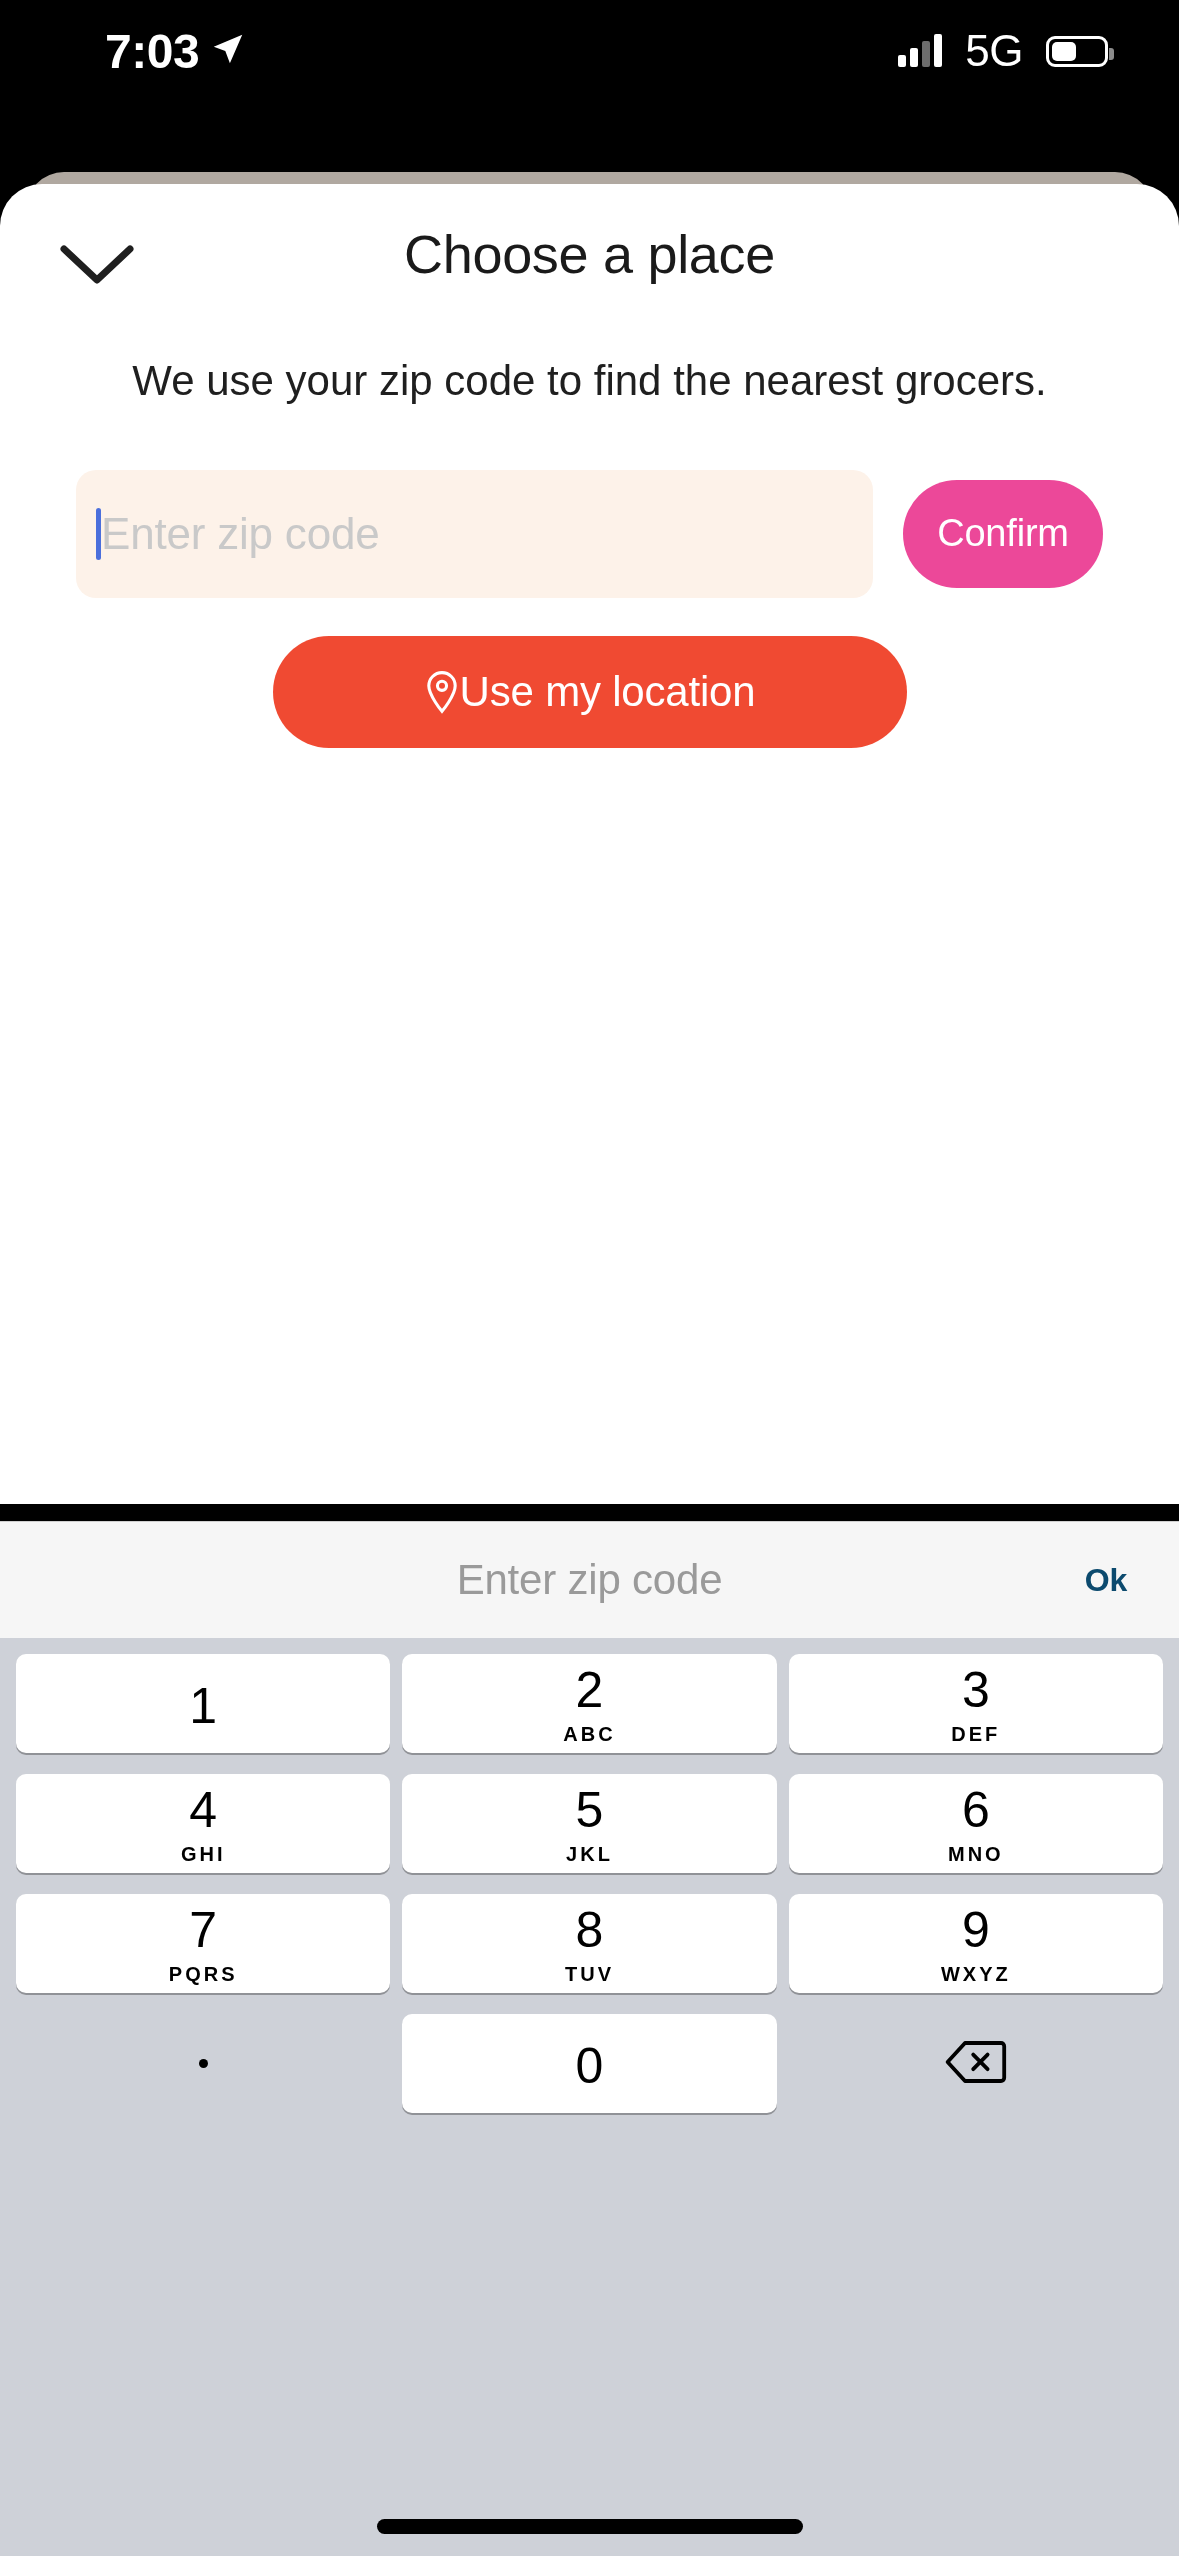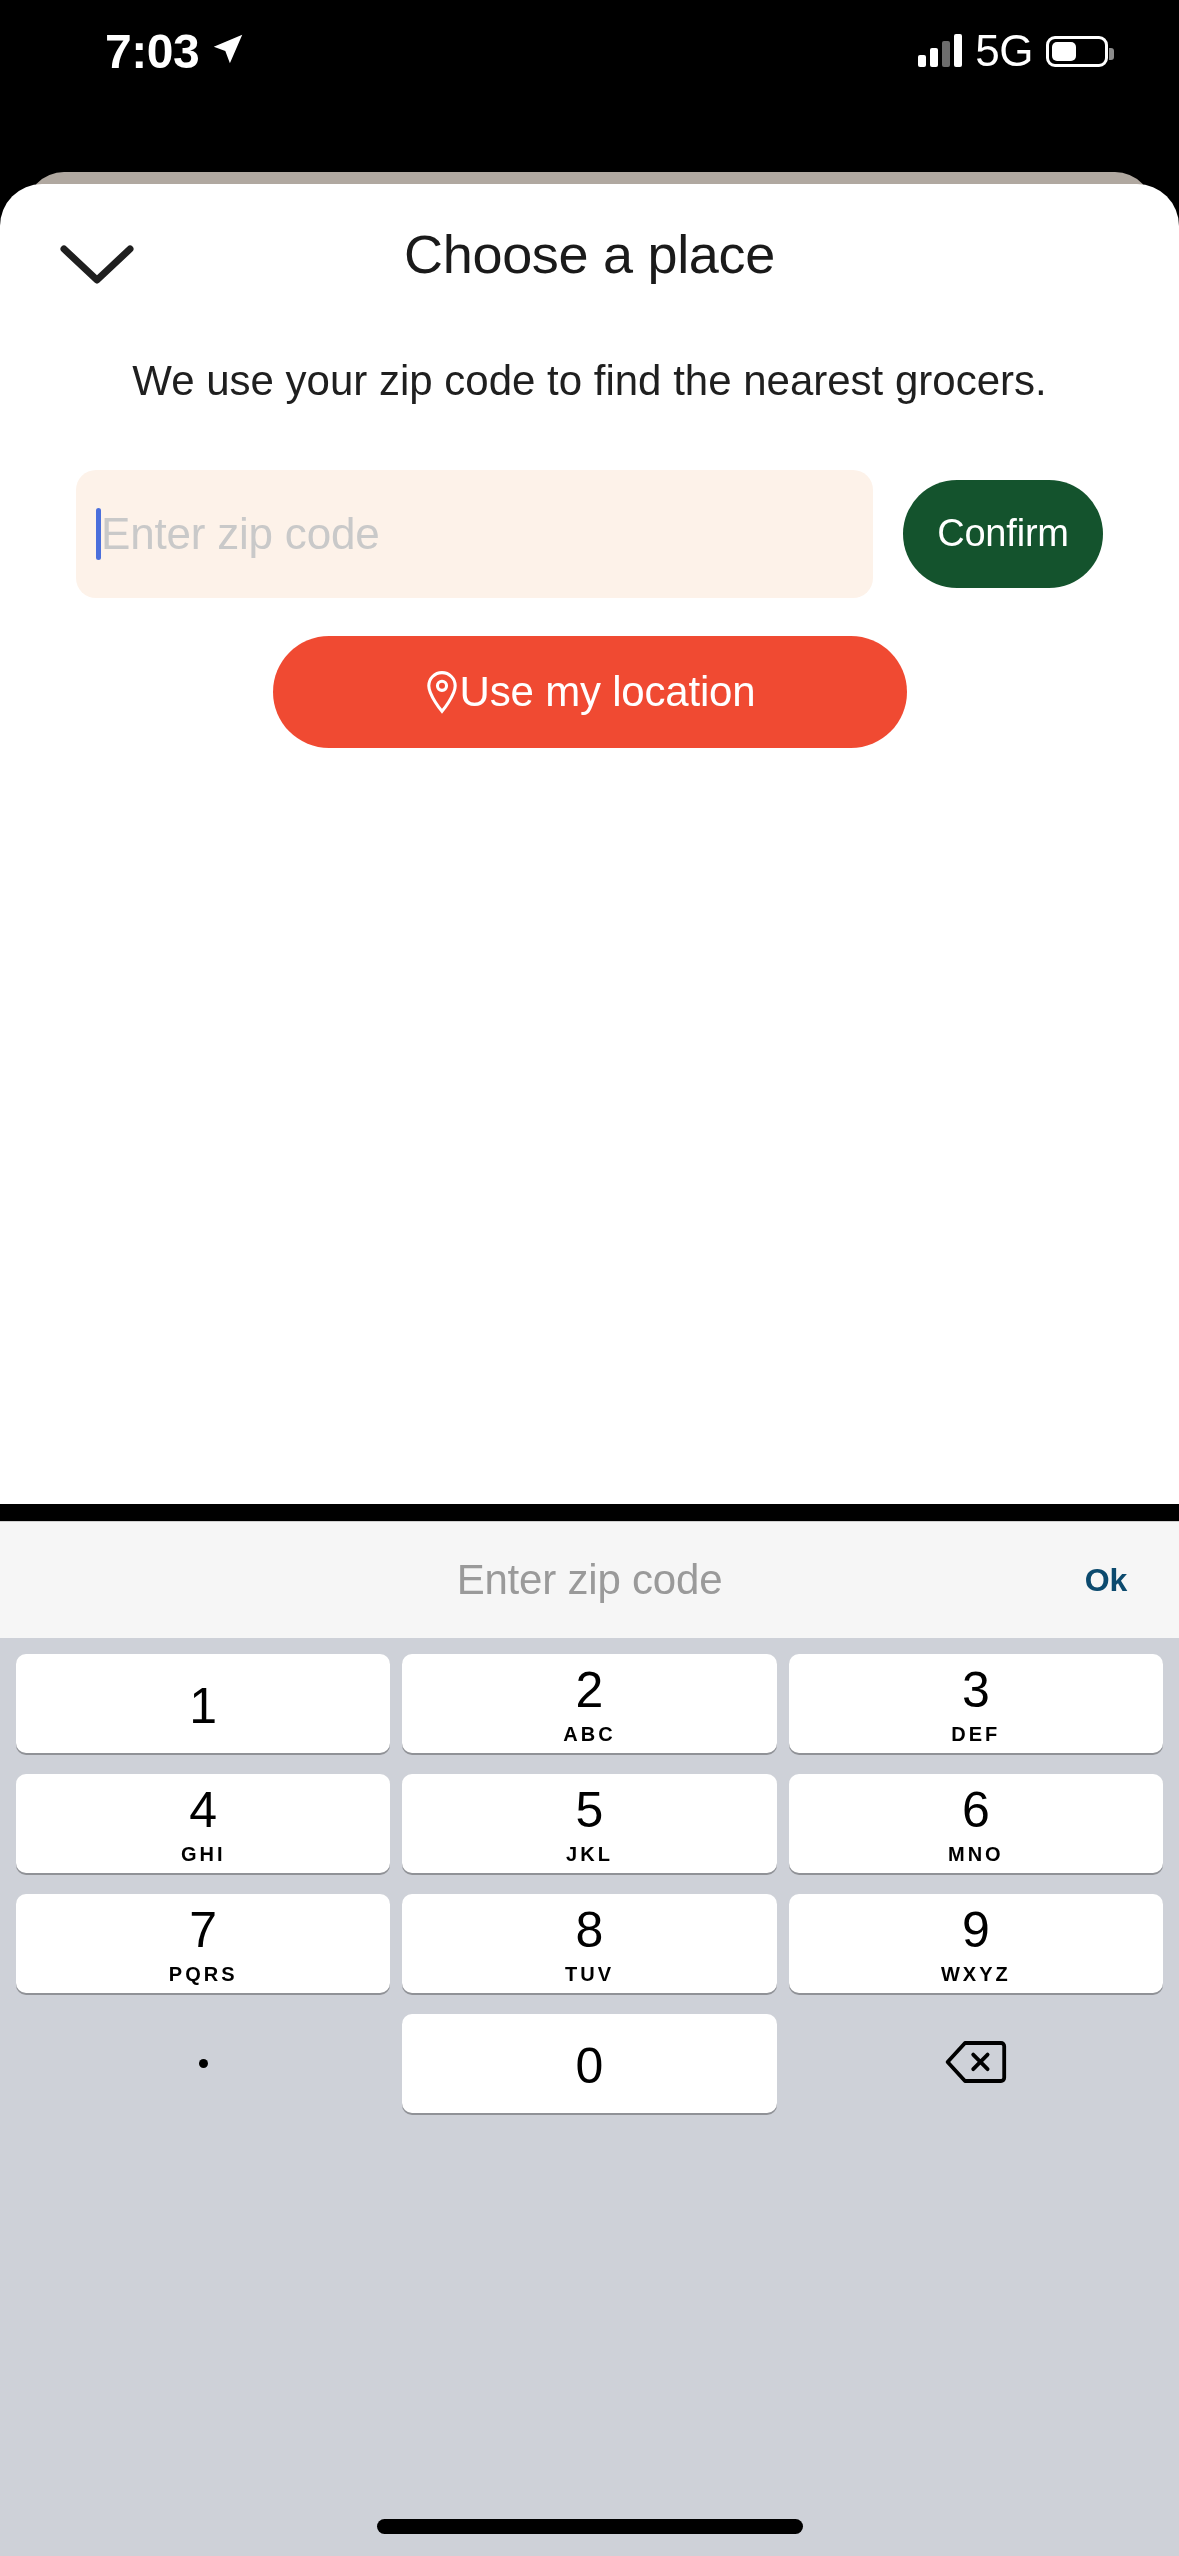--- a/index.html
+++ b/index.html
@@ -33,21 +33,21 @@
     font-size: 48px;
     font-weight: 600;
     letter-spacing: -0.5px;
     display: flex;
     align-items: center;
     gap: 10px;
   }
   .status-right {
     display: flex;
     align-items: center;
-    gap: 13px;
+    gap: 23px;
   }
   .signal-bars { display: flex; align-items: flex-end; gap: 4px; height: 32px; }
   .signal-bars i { display:block; width: 8px; background: #ffffff; border-radius: 2px; }
   .signal-bars i:nth-child(1){ height: 12px; background:#ffffff; }
   .signal-bars i:nth-child(2){ height: 19px; background:#ffffff; }
   .signal-bars i:nth-child(3){ height: 26px; background:#6d6d6d; }
   .signal-bars i:nth-child(4){ height: 33px; background:#ffffff; }
   .net-label { font-size: 44px; font-weight: 500; letter-spacing: -0.5px; }
   .battery {
     position: relative;
@@ -154,21 +154,21 @@
   .zip-placeholder {
     font-size: 44px;
     color: #c9c9c9;
     letter-spacing: -0.2px;
   }
   .confirm-btn {
     width: 200px;
     height: 108px;
     border: none;
     border-radius: 54px;
-    background: #14532d;
+    background: #ec4899;
     color: #ffffff;
     font-size: 38px;
     font-family: "Liberation Sans", sans-serif;
     letter-spacing: -0.2px;
   }
 
   
   .or-text {
     margin-top: 46px;
     text-align: center;

